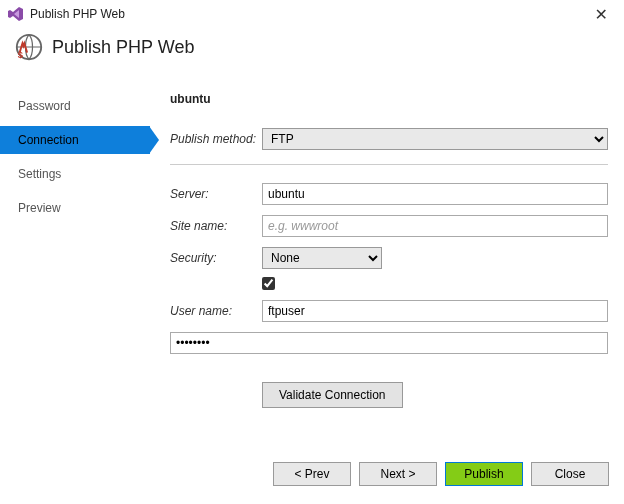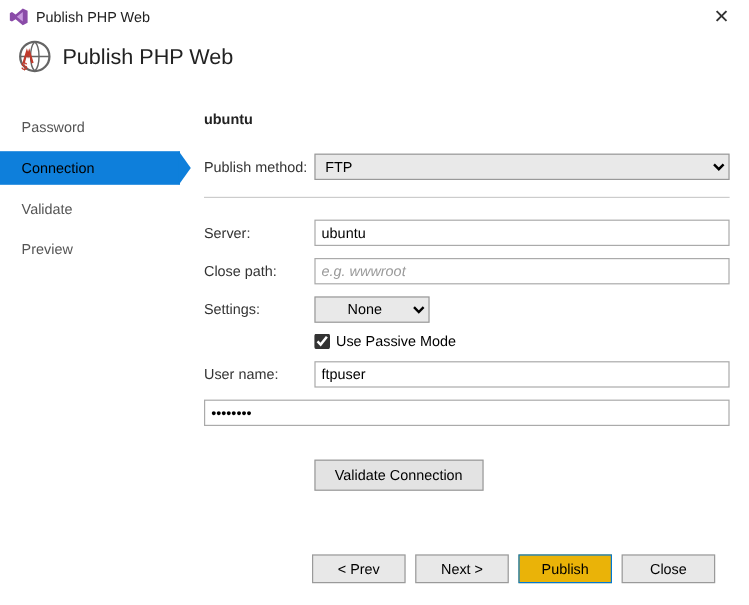--- a/index.html
+++ b/index.html
@@ -80,40 +80,41 @@
     }
     .row {
       display: flex;
       align-items: center;
       margin-bottom: 10px;
     }
     .row label {
       width: 92px;
       color: #333;
       font-size: 12px;
+      font-style: italic;
     }
     .row .field { flex: 1; margin-right: 4px; }
     input[type="text"], input[type="password"] {
       width: 100%;
       border: 1px solid #aaa;
       padding: 3px 5px;
       font-size: 12px;
       height: 22px;
       outline: none;
     }
     input[type="text"]::placeholder { color: #999; font-style: italic; }
     select {
       border: 1px solid #999;
       background: #e9e9e9;
       padding: 2px 4px;
       font-size: 12px;
       height: 22px;
     }
     select.wide { width: 100%; }
-    select.narrow { width: 96px; text-align: center; }
+    select.narrow { width: 120px; }
     .divider {
       border: none;
       border-top: 1px solid #ccc;
       margin: 14px 4px 18px 0;
     }
     .checkbox-row {
       margin-left: 92px;
       display: flex;
       align-items: center;
       gap: 5px;
@@ -127,35 +128,35 @@
       border: 1px solid #999;
       padding: 5px 16px;
       font-size: 12px;
       cursor: pointer;
       margin-top: 18px;
     }
 
     .footer {
       position: absolute;
       bottom: 18px;
-      right: 28px;
+      right: 15px;
       display: flex;
       gap: 8px;
     }
     .footer button {
       min-width: 78px;
       height: 24px;
       background: #e8e8e8;
       border: 1px solid #9a9a9a;
       font-size: 12px;
       cursor: pointer;
     }
     .footer button.primary {
       border: 1px solid #0078d7;
-      background: #eab308;
+      background: #84cc16;
     }
   </style>
 </head>
 <body>
 
 <div class="titlebar">
   <span class="vs-icon">
     <svg viewBox="0 0 16 16">
         <path fill="#8a4ba8" d="M11 1l4 2v10l-4 2-6-5-3 2-2-1V5l2-1 3 2 6-5z"></path>
         <path fill="#c89adf" d="M11 4v8L6 8l5-4z"></path>
@@ -174,21 +175,21 @@
       <text x="4" y="28" font-size="10" fill="#c0392b" font-weight="bold">$</text>
     </svg>
   </span>
   <span class="header-title">Publish PHP Web</span>
 </div>
 
 <div class="content">
   <div class="sidebar">
     <div class="nav-item">Password</div>
     <div class="nav-item active">Connection</div>
-    <div class="nav-item">Validate</div>
+    <div class="nav-item">Settings</div>
     <div class="nav-item">Preview</div>
   </div>
 
   <div class="main">
     <div class="section-title">ubuntu</div>
 
     <div class="row">
       <label>Publish method:</label>
       <div class="field">
         <select class="wide">
@@ -198,36 +199,35 @@
     </div>
 
     <hr class="divider">
 
     <div class="row">
       <label>Server:</label>
       <div class="field"><input type="text" value="ubuntu" style=""></div>
     </div>
 
     <div class="row">
-      <label>Close path:</label>
+      <label>Site name:</label>
       <div class="field"><input type="text" placeholder="e.g. wwwroot" style=""></div>
     </div>
 
     <div class="row">
-      <label>Settings:</label>
+      <label>Security:</label>
       <div class="field">
         <select class="narrow">
           <option>None</option>
         </select>
       </div>
     </div>
 
     <div class="checkbox-row">
       <input type="checkbox" checked="" style="">
-      <span>Use Passive Mode</span>
     </div>
 
     <div class="row">
       <label>User name:</label>
       <div class="field"><input type="text" value="ftpuser" style=""></div>
     </div>
 
     <div class="row">
       <div class="field"><input type="text" value="••••••••" style=""></div>
     </div>

